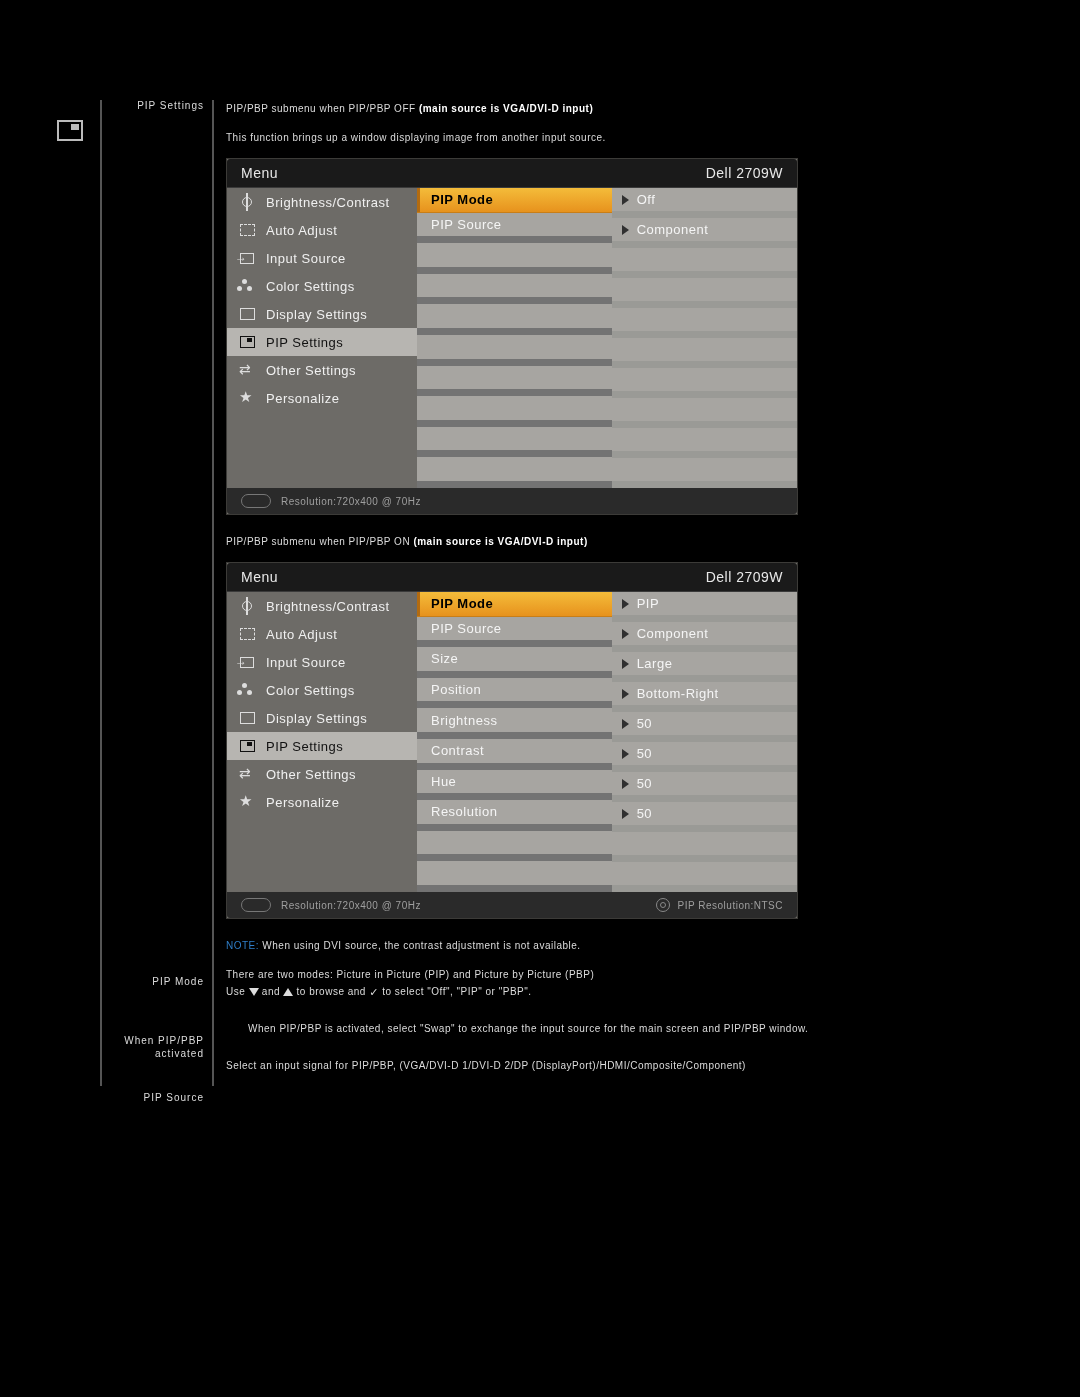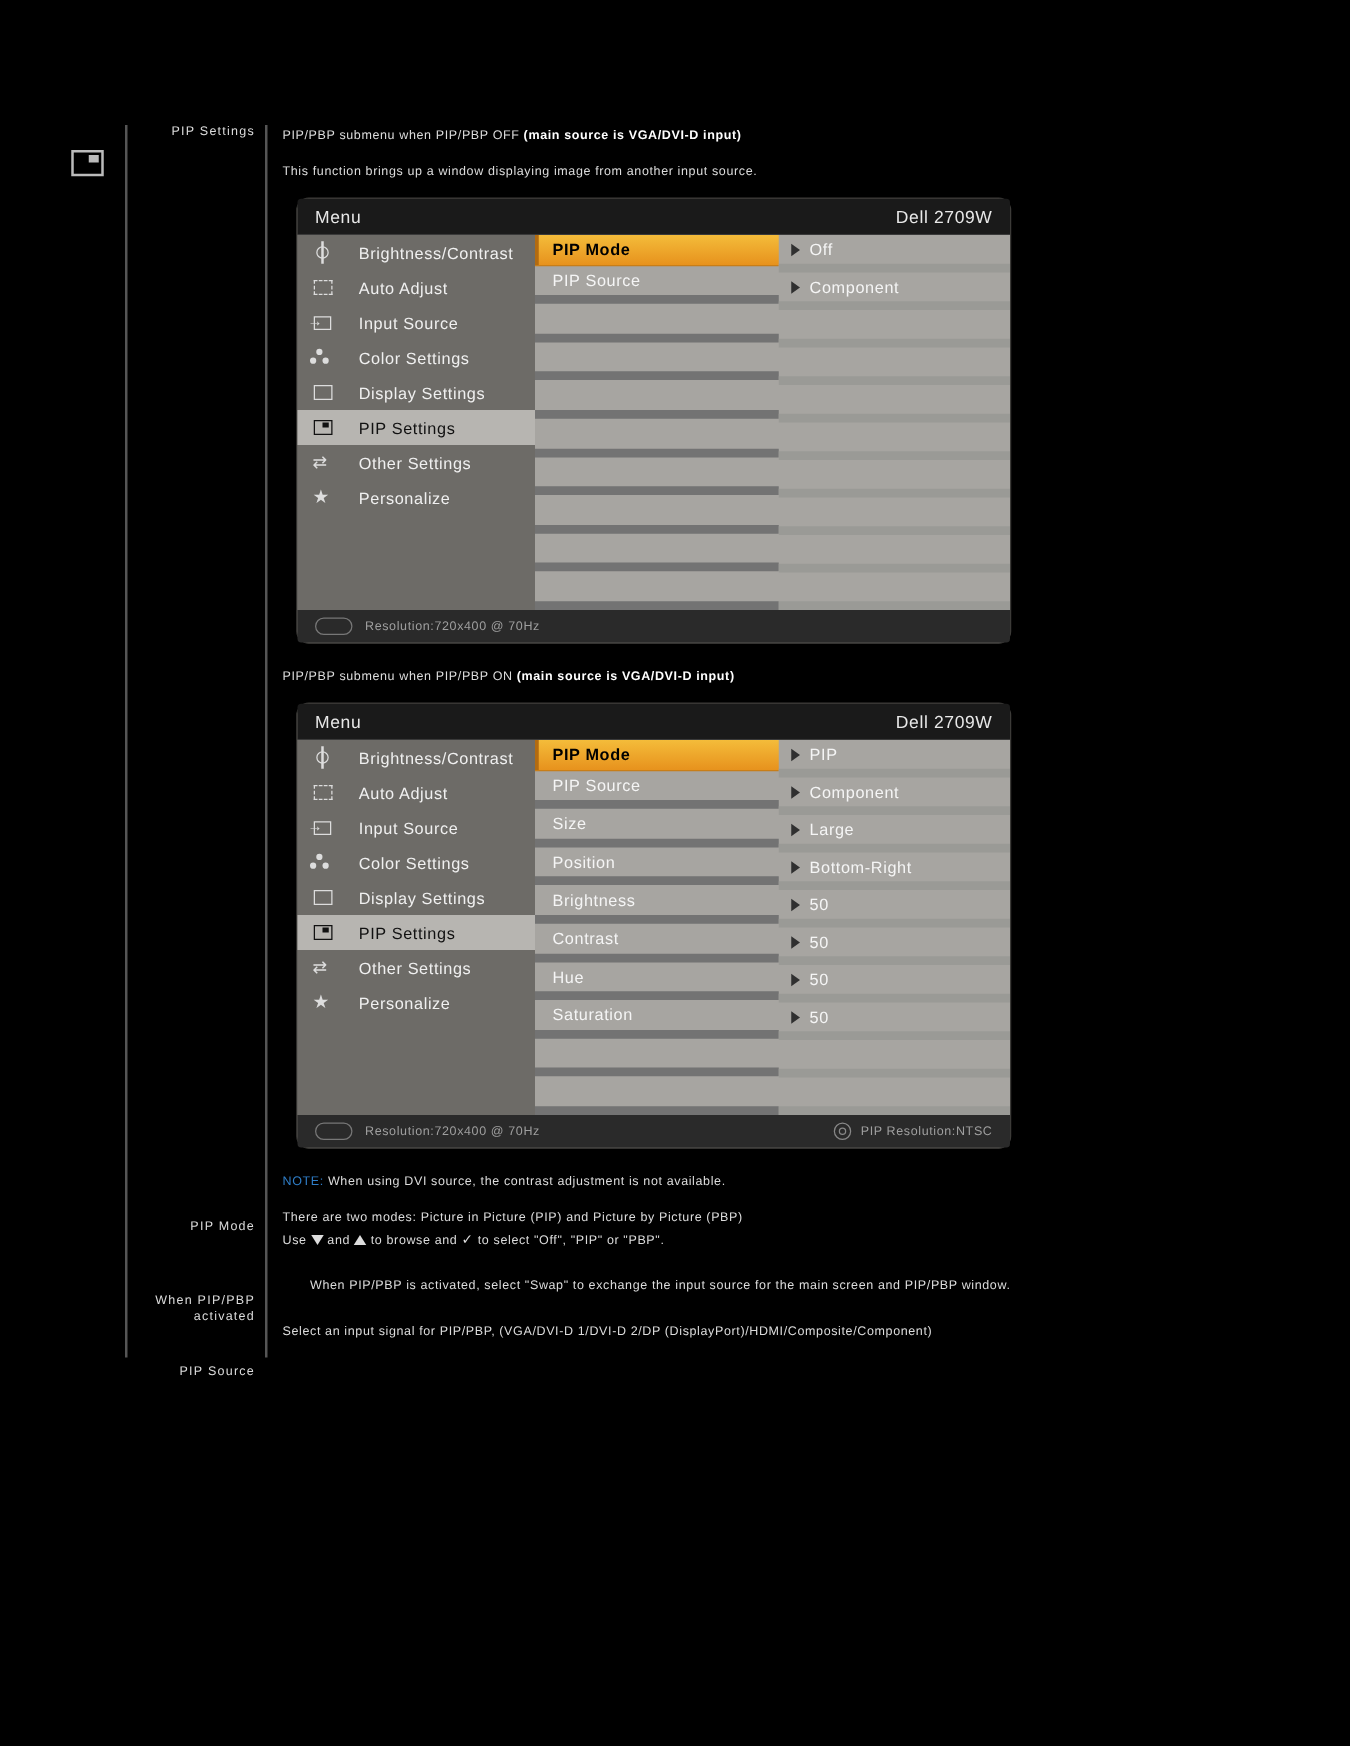--- a/index.html
+++ b/index.html
@@ -65,22 +65,22 @@
     margin-bottom: 12px;
   }
   .bold { font-weight: bold; color: #fff; }
   .note-label { color: #2f7ec8; font-weight: normal; }
 
   
   .osd {
     width: 570px;
     background: #76746f;
     border: 1px solid #3c3b38;
-    border-radius: 10px;
-    margin: 6px 0 18px 11px;
+    border-radius: 0;
+    margin: 6px 0 18px 0;
     font-size: 13px;
   }
   .osd .titlebar {
     display: flex;
     justify-content: space-between;
     align-items: center;
     background: #1a1a1a;
     color: #e8e8e8;
     padding: 6px 14px 6px 14px;
     font-size: 14px;
@@ -94,21 +94,21 @@
   }
   .osd .nav {
     width: 190px;
     background: #6d6b67;
     display: flex;
     flex-direction: column;
   }
   .osd .nav-item {
     display: flex;
     align-items: center;
-    gap: 21px;
+    gap: 11px;
     padding: 4px 8px 4px 12px;
     color: #f0f0f0;
     height: 20px;
   }
   .osd .nav-item.active {
     background: #b7b5b1;
     color: #111;
   }
   .osd .nav-icon {
     width: 16px;
@@ -387,21 +387,21 @@
           </div>
         <div class="pane">
           <div class="settings">
               <div class="setting-row highlight">PIP Mode</div>
               <div class="setting-row">PIP Source</div>
               <div class="setting-row">Size</div>
               <div class="setting-row">Position</div>
               <div class="setting-row">Brightness</div>
               <div class="setting-row">Contrast</div>
               <div class="setting-row">Hue</div>
-              <div class="setting-row">Saturation</div>
+              <div class="setting-row">Resolution</div>
               <div class="setting-row"></div>
               <div class="setting-row"></div>
             </div>
           <div class="values">
               <div class="setting-row">
                 <span class="caret"></span>
                 <span>PIP</span>
               </div>
               <div class="setting-row">
                 <span class="caret"></span>

